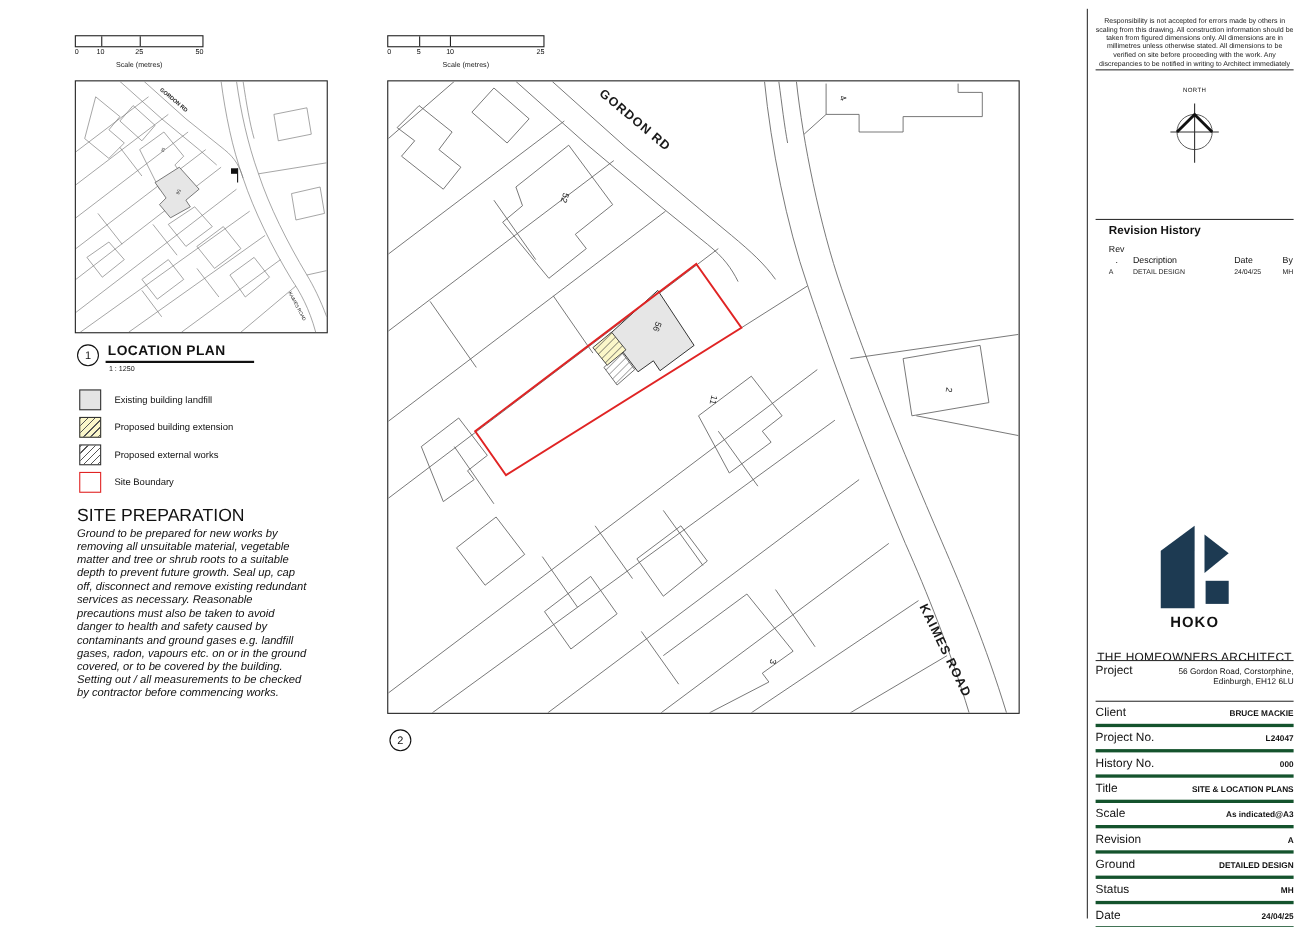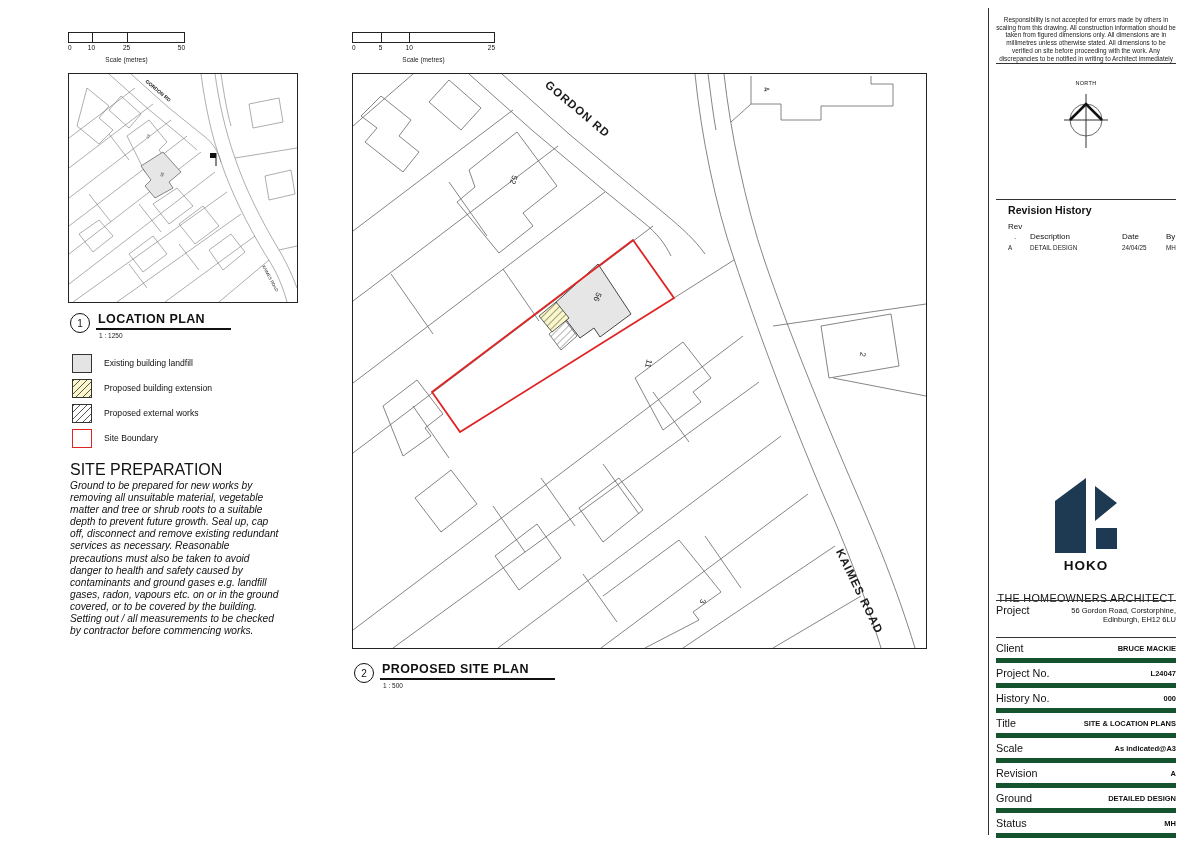--- a/index.html
+++ b/index.html
@@ -52,21 +52,21 @@
   .rev-head,.rev-row{display:grid;grid-template-columns:22px 92px 44px 1fr;}
   .rev-head{font-size:8px;margin-top:1px;}
   .rev-head span:first-child{padding-left:6px;}
   .rev-row{font-size:6.3px;margin-top:3px;color:#222;}
   .brand-name{text-align:center;font-size:13.5px;font-weight:bold;letter-spacing:1px;}
   .brand-tag{text-align:center;font-size:10.8px;letter-spacing:.3px;margin-top:19px;}
   .tb-project{display:flex;justify-content:space-between;}
   .tb-project .lab{font-size:10.8px;}
   .tb-project .val{font-size:7.5px;text-align:right;width:118px;line-height:9px;padding-top:2px;}
   .tb-row{display:flex;justify-content:space-between;align-items:center;
-          height:20px;border-bottom:5px solid #14532d;}
+          height:20px;border-bottom:3px solid #14532d;}
   .tb-row .lab{font-size:10.8px;}
   .tb-row .val{font-size:7.5px;text-align:right;font-weight:bold;}
 
   text{font-family:"Liberation Sans",sans-serif;fill:#222;}
   .roadtxt{font-weight:bold;fill:#1a1a1a;}
 </style>
 </head>
 <body>
 
 <div class="sheet">
@@ -264,24 +264,20 @@
       <text x="242" y="222" font-size="8" text-anchor="middle" transform="rotate(112 242 222)">56</text>
       <text x="293" y="289" font-size="8" text-anchor="middle" transform="rotate(104 293 289)">11</text>
       <text x="411" y="16" font-size="8" text-anchor="middle" transform="rotate(70 411 16)">4</text>
       <text x="507" y="280" font-size="8" text-anchor="middle" transform="rotate(100 507 280)">2</text>
       <text x="347" y="527" font-size="8" text-anchor="middle" transform="rotate(100 347 527)">3</text>
     </svg>
   </div>
 
   <div class="plan-title" style="left:354px;top:662px;">
     <div class="pt-circle">2</div>
-    <div>
-      <div class="pt-name">PROPOSED SITE PLAN</div>
-      <div class="pt-scale">1 : 500</div>
-    </div>
   </div>
 
   <div class="tb-vline" style="left:988px;top:8px;height:827px;"></div>
 
   <div class="tb" style="top:16px;">
     <div class="tb-disclaimer">Responsibility is not accepted for errors made by others in scaling from this drawing. All construction information should be taken from figured dimensions only. All dimensions are in millimetres unless otherwise stated. All dimensions to be verified on site before proceeding with the work. Any discrepancies to be notified in writing to Architect immediately</div>
   </div>
   <div class="tb-hline" style="top:63px;"></div>
 
   <div class="tb" style="top:80px;">

